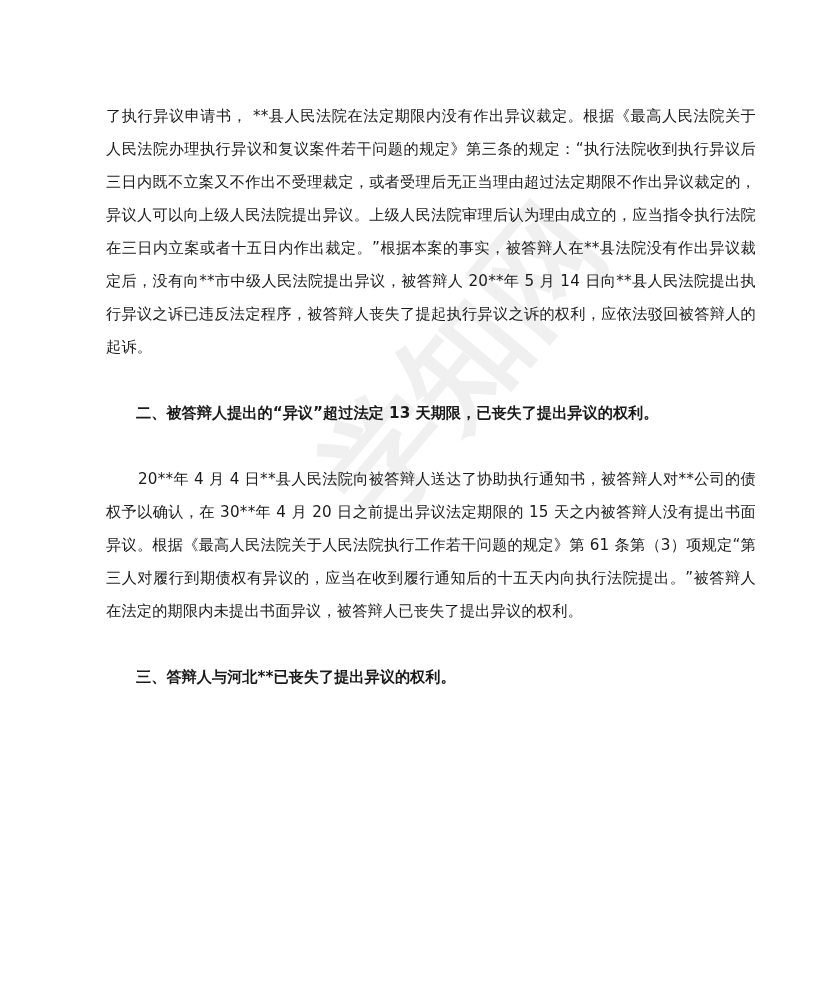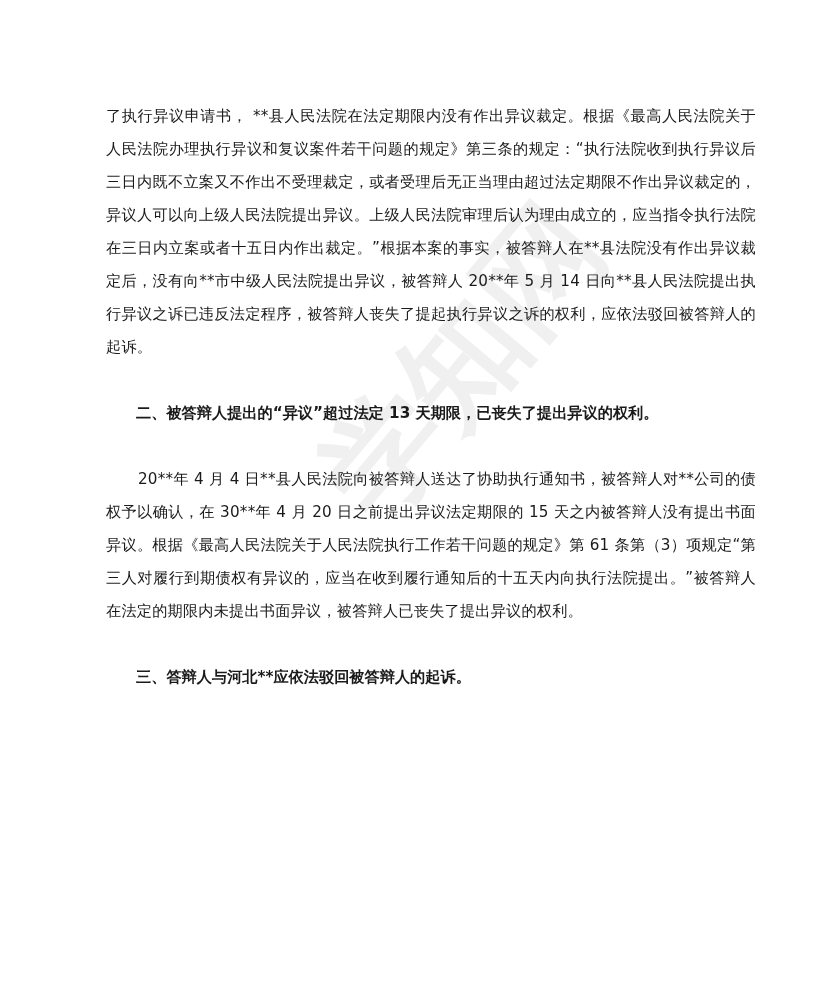--- a/index.html
+++ b/index.html
@@ -26,17 +26,17 @@
   <div class="content">
     <p class="para">了执行异议申请书，  **县人民法院在法定期限内没有作出异议裁定。根据《最高人民法院关于人民法院办理执行异议和复议案件若干问题的规定》第三条的规定：“执行法院收到执行异议后三日内既不立案又不作出不受理裁定，或者受理后无正当理由超过法定期限不作出异议裁定的，异议人可以向上级人民法院提出异议。上级人民法院审理后认为理由成立的，应当指令执行法院在三日内立案或者十五日内作出裁定。”根据本案的事实，被答辩人在**县法院没有作出异议裁定后，没有向**市中级人民法院提出异议，被答辩人 20**年 5 月 14 日向**县人民法院提出执行异议之诉已违反法定程序，被答辩人丧失了提起执行异议之诉的权利，应依法驳回被答辩人的起诉。</p>
 
     <div class="gap-a"></div>
     <p class="heading">二、被答辩人提出的“异议”超过法定 13 天期限，已丧失了提出异议的权利。</p>
     <div class="gap-b"></div>
 
     <p class="para indent">20**年 4 月 4 日**县人民法院向被答辩人送达了协助执行通知书，被答辩人对**公司的债权予以确认，在 30**年 4 月 20 日之前提出异议法定期限的 15 天之内被答辩人没有提出书面异议。根据《最高人民法院关于人民法院执行工作若干问题的规定》第 61 条第（3）项规定“第三人对履行到期债权有异议的，应当在收到履行通知后的十五天内向执行法院提出。”被答辩人在法定的期限内未提出书面异议，被答辩人已丧失了提出异议的权利。</p>
 
     <div class="gap-a"></div>
-    <p class="heading">三、答辩人与河北**应依法驳回被答辩人的起诉。</p>
+    <p class="heading">三、答辩人与河北**已丧失了提出异议的权利。</p>
     <div class="gap-b"></div>
 
   </div>
 </div>
 
 </body></html>

